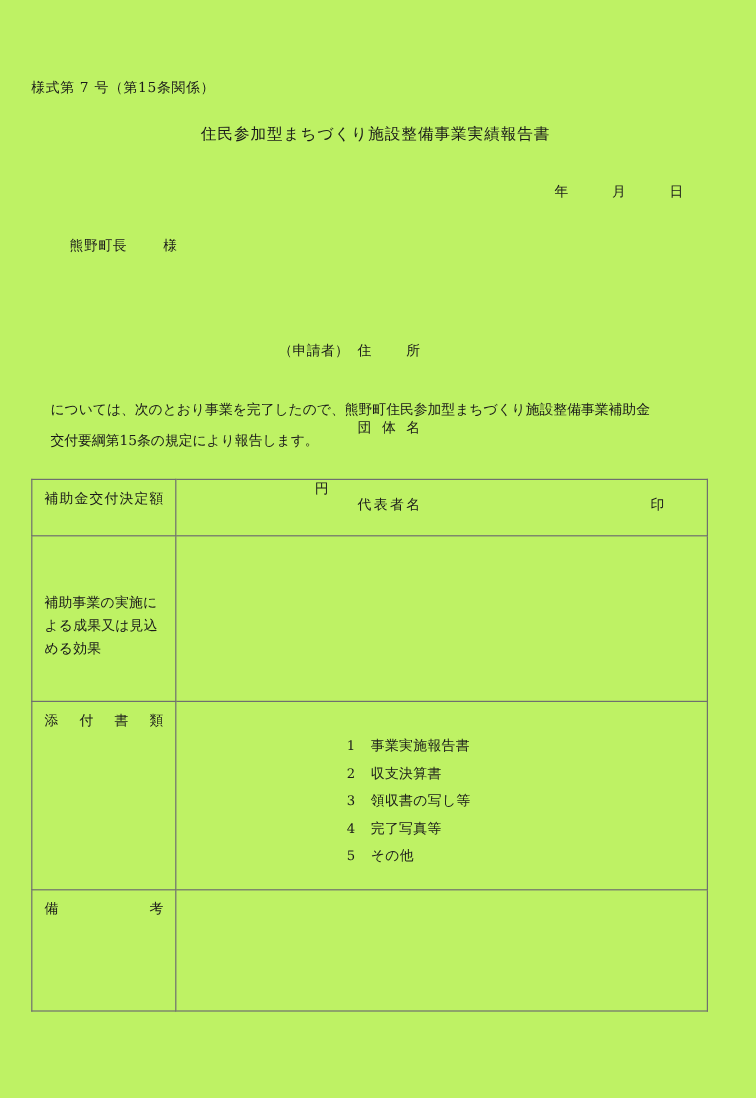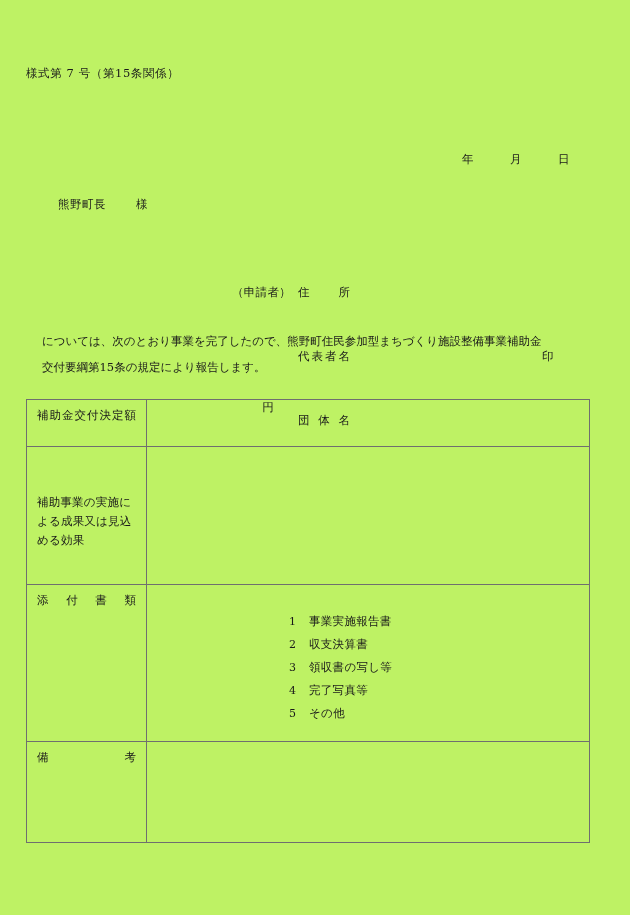--- a/index.html
+++ b/index.html
@@ -170,38 +170,39 @@
   }
   .attach-text { letter-spacing: 0.3px; }
 </style>
 </head>
 <body>
 
 <div id="page">
 
   <div class="abs jp" id="form-number">様式第 7 号（第15条関係）</div>
 
+  <div class="abs jp" id="doc-title">住民参加型まちづくり施設整備事業実績報告書</div>
 
   <div class="abs jp" id="date-line">
     <span class="seg">年</span><span class="seg">月</span><span class="seg">日</span>
   </div>
 
   <div class="abs jp" id="addressee">
     <span>熊野町長</span><span class="gap"></span><span>様</span>
   </div>
 
   <div id="applicant-block" class="jp">
     <div class="applicant-row">
       <span class="applicant-prefix">（申請者）</span><span class="applicant-label">住所</span>
     </div>
     <div class="applicant-row">
-      <span class="applicant-prefix"></span><span class="applicant-label">代表者名</span><span class="seal-mark">印</span>
+      <span class="applicant-prefix"></span><span class="applicant-label">団体名</span>
     </div>
     <div class="applicant-row">
-      <span class="applicant-prefix"></span><span class="applicant-label">団体名</span>
+      <span class="applicant-prefix"></span><span class="applicant-label">代表者名</span><span class="seal-mark">印</span>
     </div>
   </div>
 
   <div id="body-paragraph" class="jp">
     <div class="pline">については、次のとおり事業を完了したので、熊野町住民参加型まちづくり施設整備事業補助金</div>
     <div class="pline">交付要綱第15条の規定により報告します。</div>
   </div>
 
   <table id="form-table">
     <colgroup>

